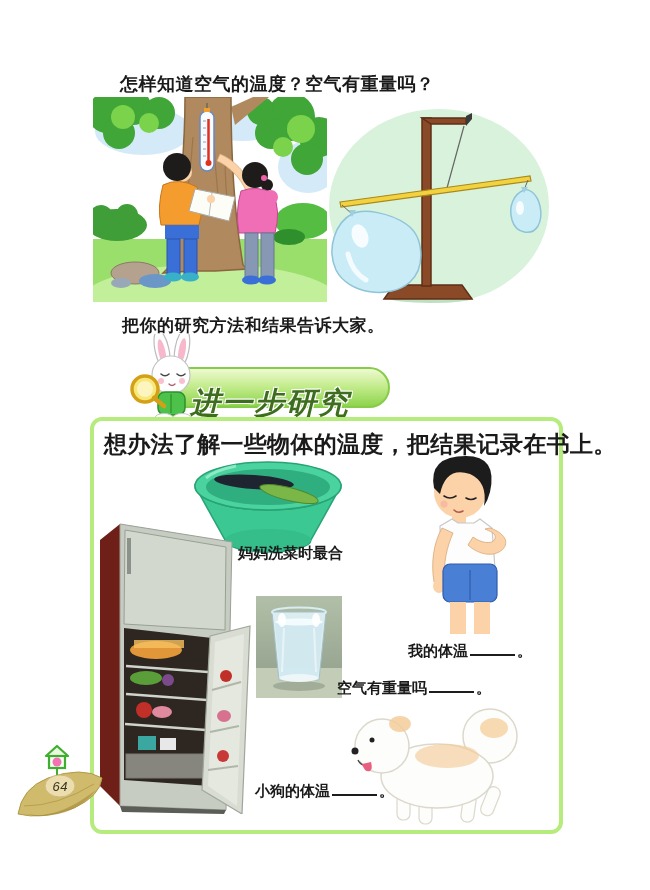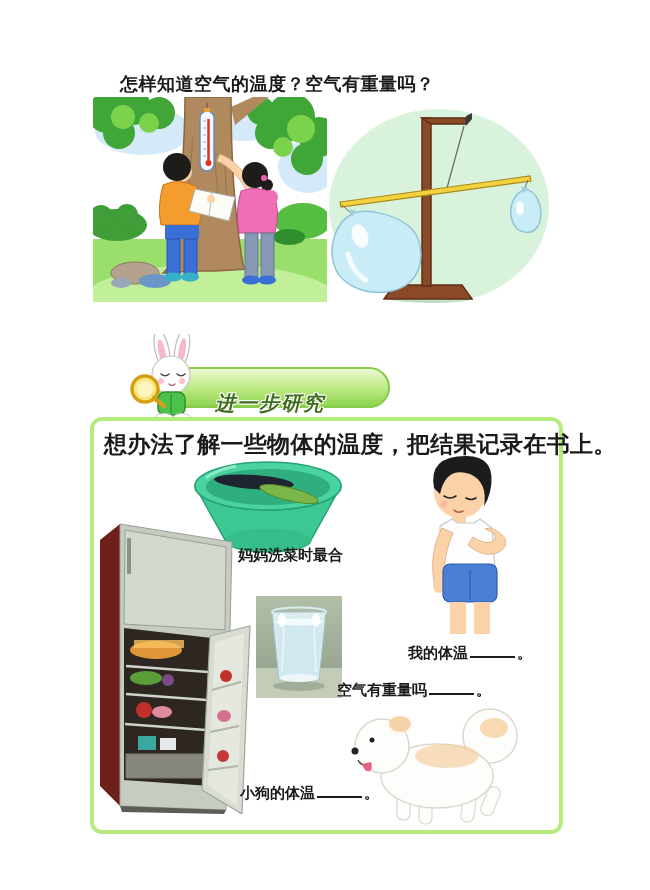--- a/index.html
+++ b/index.html
@@ -1,32 +1,32 @@
 <!DOCTYPE html>
 <html><head>
 <meta charset="utf-8">
 <style>
   * { margin:0; padding:0; box-sizing:border-box; }
   html,body { background:#ffffff; }
   .page {
     position:relative; width:650px; height:890px; background:#fff;
-    font-family:Liberation Sans, sans-serif; color:#1a1a1a; overflow:hidden;
+    font-family:Liberation Mono, monospace; color:#1a1a1a; overflow:hidden;
   }
   .abs { position:absolute; }
   .question { left:120px; top:72px; font-size:18px; font-weight:600; letter-spacing:.5px; }
   .share    { left:122px; top:314px; font-size:17px; font-weight:600; letter-spacing:.5px; }
   .illus-left  { left:93px;  top:97px;  width:234px; height:205px; }
   .illus-right { left:326px; top:102px; width:228px; height:205px; }
   .banner-pill {
     left:150px; top:367px; width:240px; height:41px; border-radius:22px;
     background:linear-gradient(180deg,#eefad2 0%,#c2eb8a 48%,#8ed44e 100%);
     border:2px solid #86cc49; display:flex; align-items:center; justify-content:center;
   }
   .banner-pill span {
-    font-size:20px; font-weight:bold; font-style:italic; letter-spacing:2px; color:#3f6d1f;
+    font-size:30px; font-weight:bold; font-style:italic; letter-spacing:2px; color:#3f6d1f;
     text-shadow:-1px -1px 0 #fff, 1px -1px 0 #fff, -1px 1px 0 #fff, 1px 1px 0 #fff;
     margin-top:32px;
   }
   .mascot { left:124px; top:334px; width:84px; height:88px; }
   .activity-box {
     left:90px; top:417px; width:473px; height:417px;
     border:4px solid #b5ec7d; border-radius:12px; background:#fff;
   }
   .activity-instruction { left:104px; top:429px; font-size:23px; font-weight:600; letter-spacing:.3px; }
   .img-basin  { left:192px; top:458px; width:152px; height:95px; }
@@ -34,21 +34,21 @@
   .img-fridge { left:94px;  top:518px; width:158px; height:296px; }
   .img-glass  { left:256px; top:596px; width:86px;  height:102px; }
   .img-dog    { left:342px; top:694px; width:190px; height:134px; }
   .label { font-size:15px; font-weight:600; line-height:1.6; white-space:nowrap; }
   .label .l1 { padding-left:16px; }
   .label-basin  { left:222px; top:543px; }
   .label-body   { left:408px; top:641px; }
   .label-tap    { left:337px; top:678px; }
   .label-fridge { left:226px; top:714px; }
   .label-fridge .l1 { padding-left:28px; }
-  .label-dog    { left:240px; top:781px; }
+  .label-dog    { left:255px; top:781px; }
   .blank {
     display:inline-block; width:45px; height:.9em;
     border-bottom:2px solid #1d1d1d; margin:0 2px;
   }
   .footer { left:12px; top:744px; width:95px; height:90px; }
 </style>
 </head>
 <body>
 
 <div class="page">
@@ -152,20 +152,21 @@
       <path d="M26,112 C10,120 0,146 10,168 C22,192 64,198 84,180 C100,165 98,134 80,122 C64,111 38,106 26,112 Z" fill="#c9ecf7" stroke="#8ec4d8" stroke-width="1.5"></path>
       <ellipse cx="34" cy="134" rx="8" ry="12" fill="#ffffff" opacity=".85" transform="rotate(-20 34 134)"></ellipse>
       <path d="M22,152 q4,18 18,26" stroke="#ffffff" stroke-width="5" fill="none" stroke-linecap="round" opacity=".8"></path>
       <path d="M198,88 C188,92 182,104 186,118 C190,132 206,134 212,124 C218,113 214,96 206,90 C203,88 200,87 198,88 Z" fill="#c9ecf7" stroke="#8ec4d8" stroke-width="1.5"></path>
       <ellipse cx="194" cy="106" rx="4" ry="7" fill="#ffffff" opacity=".85"></ellipse>
       <polygon points="23,108 30,108 26,115" fill="#9fcede"></polygon>
       <polygon points="195,85 202,85 198,91" fill="#9fcede"></polygon>
     </svg>
   </div>
 
+  <div class="abs share">把你的研究方法和结果告诉大家。</div>
 
   <div class="abs banner-pill">
     <span>进一步研究</span>
   </div>
   <div class="abs mascot">
     <svg viewBox="0 0 84 88" width="84" height="88">
       <ellipse cx="38" cy="16" rx="7" ry="20" fill="#fff" stroke="#bbb" stroke-width="1.2" transform="rotate(-12 38 16)"></ellipse>
       <ellipse cx="38" cy="18" rx="3.5" ry="13" fill="#f8b8cc" transform="rotate(-12 38 18)"></ellipse>
       <ellipse cx="58" cy="15" rx="7" ry="20" fill="#fff" stroke="#bbb" stroke-width="1.2" transform="rotate(10 58 15)"></ellipse>
       <ellipse cx="58" cy="17" rx="3.5" ry="13" fill="#f8b8cc" transform="rotate(10 58 17)"></ellipse>
@@ -300,14 +301,29 @@
   <div class="abs label label-body">
     <div class="l2"><span>我的体温</span><span class="blank"></span><span>。</span></div>
   </div>
   <div class="abs label label-tap">
     <div class="l2"><span>空气有重量吗</span><span class="blank"></span><span>。</span></div>
   </div>
   <div class="abs label label-dog">
     <div class="l2"><span>小狗的体温</span><span class="blank"></span><span>。</span></div>
   </div>
 
+  <div class="abs footer">
+    <svg viewBox="0 0 95 90" width="95" height="90">
+      <path d="M6,70 Q10,44 36,34 Q70,22 90,34 Q88,52 62,64 Q30,76 6,70 Z" fill="#d0bb6c" stroke="#b09a46" stroke-width="1"></path>
+      <path d="M8,68 Q40,80 84,46 Q62,74 22,72 Z" fill="#a89040" opacity=".7"></path>
+      <path d="M12,62 Q46,62 82,40" stroke="#b09a46" stroke-width="1" fill="none" opacity=".8"></path>
+      <g transform="translate(34,0)">
+        <line x1="11" y1="24" x2="11" y2="31" stroke="#3fae2f" stroke-width="2"></line>
+        <polygon points="0,12 11,2 22,12" fill="#e8fbe0" stroke="#3fae2f" stroke-width="2.2" stroke-linejoin="round"></polygon>
+        <rect x="3" y="12" width="16" height="12" fill="#f4fdef" stroke="#3fae2f" stroke-width="2.2"></rect>
+        <circle cx="11" cy="18" r="4.5" fill="#f272b4"></circle>
+      </g>
+      <ellipse cx="48" cy="42" rx="15" ry="11" fill="#eedfb2" stroke="#cdb880" stroke-width="1" opacity=".95"></ellipse>
+      <text x="48" y="47" font-size="13" font-style="italic" fill="#3a3420" text-anchor="middle">64</text>
+    </svg>
+  </div>
 
 </div>
 
 </body></html>

